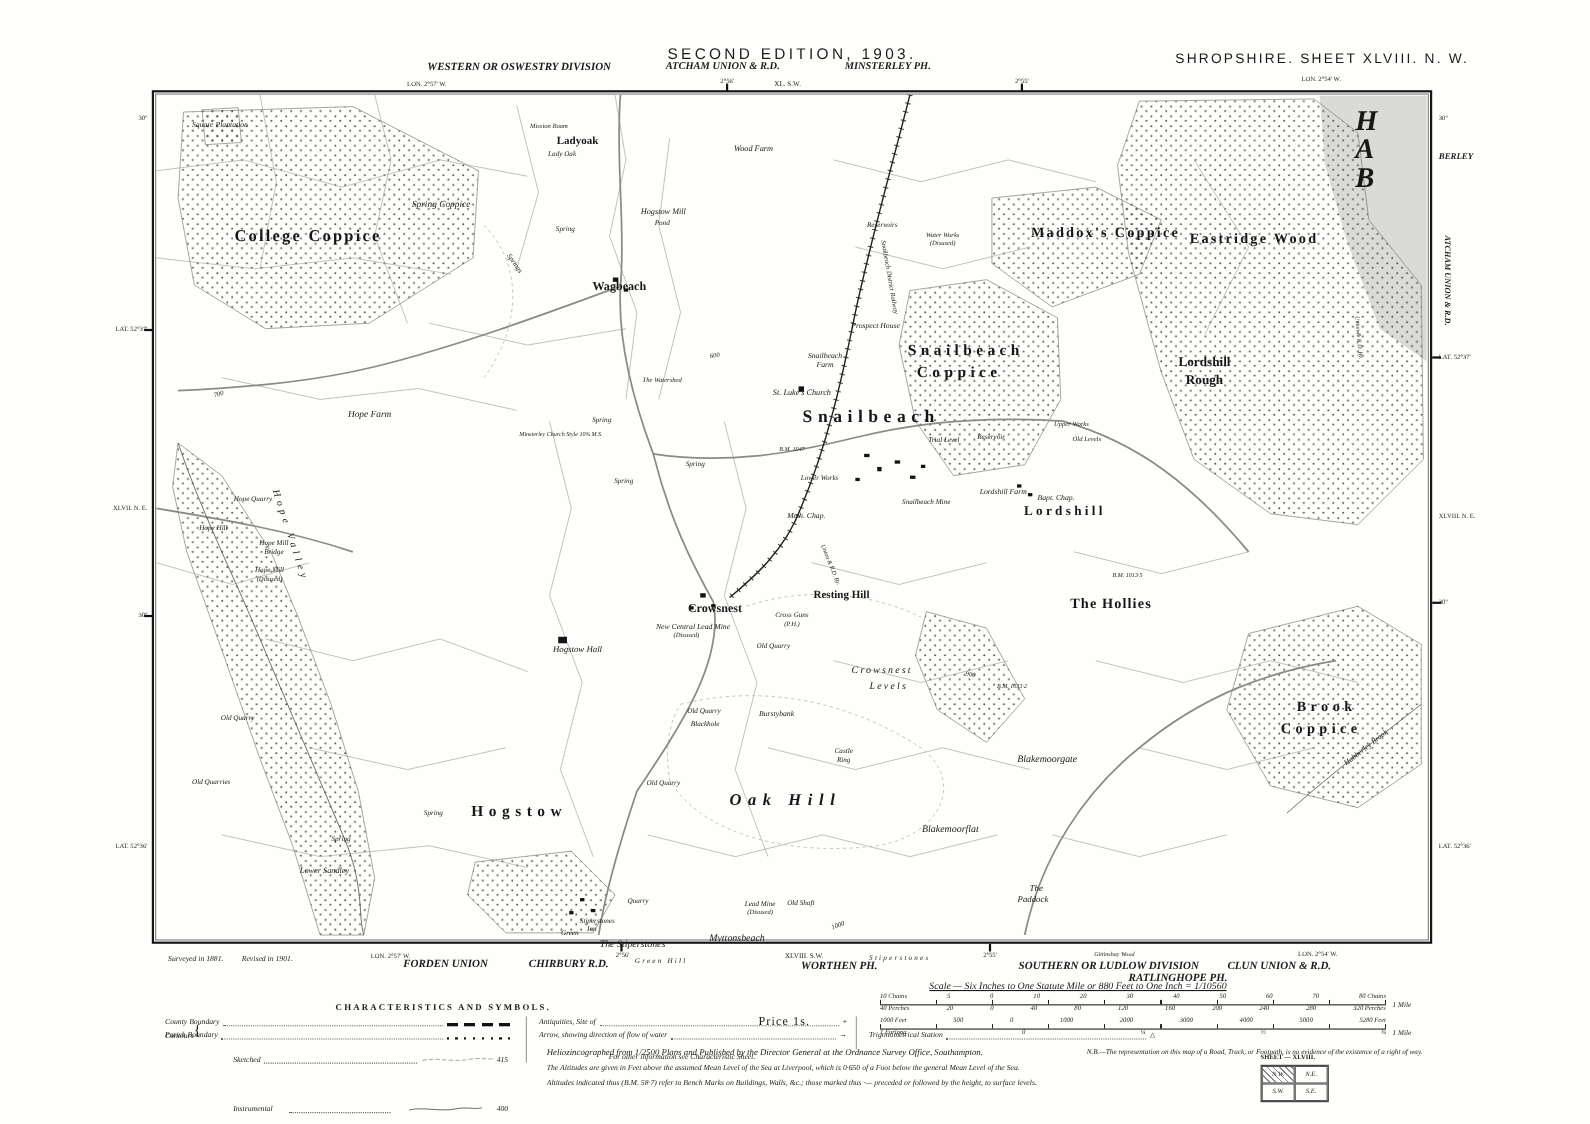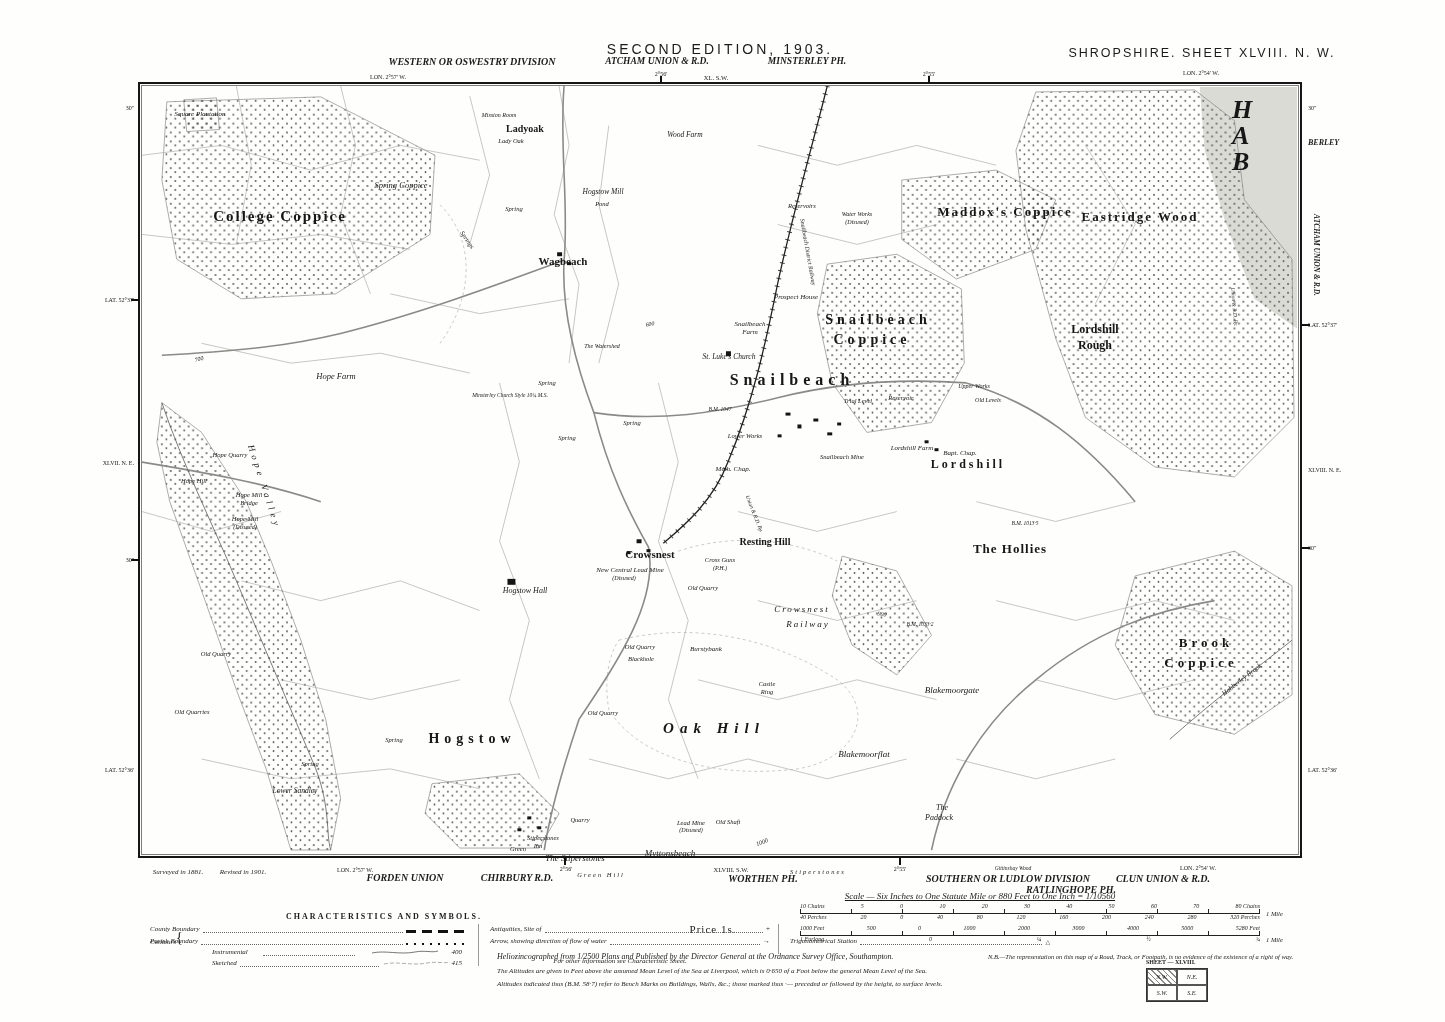--- a/index.html
+++ b/index.html
@@ -165,21 +165,21 @@
           <span class="lbl" style="left: 868px; top: 462px; font-size: 13px; letter-spacing: 1px; font-weight: bold; transform: translate(-50%, -50%);">The Hollies</span>
           <span class="lbl" style="left: 1064px; top: 556px; font-size: 13px; letter-spacing: 4px; font-weight: bold; transform: translate(-50%, -50%);">Brook</span>
           <span class="lbl" style="left: 1059px; top: 576px; font-size: 13px; letter-spacing: 4px; font-weight: bold; transform: translate(-50%, -50%);">Coppice</span>
           <span class="lbl" style="left: 330px; top: 653px; font-size: 14px; letter-spacing: 5px; font-weight: bold; transform: translate(-50%, -50%);">Hogstow</span>
           <span class="lbl" style="left: 572px; top: 642px; font-size: 15px; letter-spacing: 6px; font-style: italic; font-weight: bold; transform: translate(-50%, -50%);">Oak Hill</span>
           <span class="lbl" style="left: 508px; top: 468px; font-size: 11px; font-weight: bold; transform: translate(-50%, -50%);">Crowsnest</span>
           <span class="lbl" style="left: 421px; top: 175px; font-size: 11px; font-weight: bold; transform: translate(-50%, -50%);">Wagbeach</span>
           <span class="lbl" style="left: 383px; top: 43px; font-size: 10px; font-weight: bold; transform: translate(-50%, -50%);">Ladyoak</span>
           <span class="lbl" style="left: 623px; top: 456px; font-size: 10px; font-weight: bold; transform: translate(-50%, -50%);">Resting Hill</span>
           <span class="lbl" style="left: 660px; top: 523px; font-size: 9px; letter-spacing: 2px; font-style: italic; transform: translate(-50%, -50%);">Crowsnest</span>
-          <span class="lbl" style="left: 666px; top: 538px; font-size: 9px; letter-spacing: 2px; font-style: italic; transform: translate(-50%, -50%);">Railway</span>
+          <span class="lbl" style="left: 666px; top: 538px; font-size: 9px; letter-spacing: 2px; font-style: italic; transform: translate(-50%, -50%);">Levels</span>
           <span class="lbl" style="left: 58px; top: 28px; font-size: 7px; font-style: italic; transform: translate(-50%, -50%);">Square Plantation</span>
           <span class="lbl" style="left: 259px; top: 99px; font-size: 8.5px; font-style: italic; transform: translate(-50%, -50%);">Spring Coppice</span>
           <span class="lbl" style="left: 357px; top: 29px; font-size: 6px; font-style: italic; transform: translate(-50%, -50%);">Mission Room</span>
           <span class="lbl" style="left: 369px; top: 55px; font-size: 6.5px; font-style: italic; transform: translate(-50%, -50%);">Lady Oak</span>
           <span class="lbl" style="left: 543px; top: 49px; font-size: 7.5px; font-style: italic; transform: translate(-50%, -50%);">Wood Farm</span>
           <span class="lbl" style="left: 461px; top: 106px; font-size: 7.5px; font-style: italic; transform: translate(-50%, -50%);">Hogstow Mill</span>
           <span class="lbl" style="left: 460px; top: 118px; font-size: 6.5px; font-style: italic; transform: translate(-50%, -50%);">Pond</span>
           <span class="lbl" style="left: 660px; top: 120px; font-size: 6.5px; font-style: italic; transform: translate(-50%, -50%);">Reservoirs</span>
           <span class="lbl" style="left: 715px; top: 128px; font-size: 6px; font-style: italic; transform: translate(-50%, -50%);">Water Works</span>
           <span class="lbl" style="left: 715px; top: 136px; font-size: 6px; font-style: italic; transform: translate(-50%, -50%);">(Disused)</span>
@@ -347,36 +347,36 @@
         <span>1 Furlong</span>
         <span>0</span>
         <span>¼</span>
         <span>½</span>
         <span>¾</span>
       </div>
   </div>
   <span class="abs it" style="left:1266px;top:936px;font-size:6.5px;">1 Mile</span>
   <span class="abs ctr" style="left:713px;top:929px;font-size:11px;letter-spacing:1px;">Price 1s.</span>
 
-  <span class="abs ctr" style="left:384px;top:916px;font-size:8px;letter-spacing:2px;font-weight:bold;">CHARACTERISTICS  AND  SYMBOLS.</span>
+  <span class="abs ctr" style="left:403px;top:916px;font-size:8px;letter-spacing:2px;font-weight:bold;">CHARACTERISTICS  AND  SYMBOLS.</span>
   <div class="leg-row" style="left:150px;top:925px;width:320px;">
     <span>County Boundary</span>
       <span class="leader"></span>
       <span class="sym-county"></span>
   </div>
   <div class="leg-row" style="left:150px;top:937px;width:320px;">
     <span>Parish Boundary</span>
       <span class="leader"></span>
       <span class="sym-parish"></span>
   </div>
   <div class="leg-row" style="left:150px;top:930px;width:60px;">
     <span>Contours</span>
       <span style="font-size:14px;font-style:normal;">{</span>
   </div>
-  <div class="leg-row" style="left:212px;top:948px;width:250px;gap:12px;">
+  <div class="leg-row" style="left:212px;top:1004px;width:250px;gap:12px;">
     <span>Instrumental</span>
       <span class="leader"></span>
     <svg width="70" height="8">
         <path d="M2,5 C15,2 30,7 45,4 C55,2 62,5 68,3" fill="none" stroke="#555" stroke-width="0.8"></path>
       </svg>
     <span>400</span>
   </div>
   <div class="leg-row" style="left:212px;top:959px;width:250px;">
     <span>Sketched</span>
       <span class="leader"></span>

